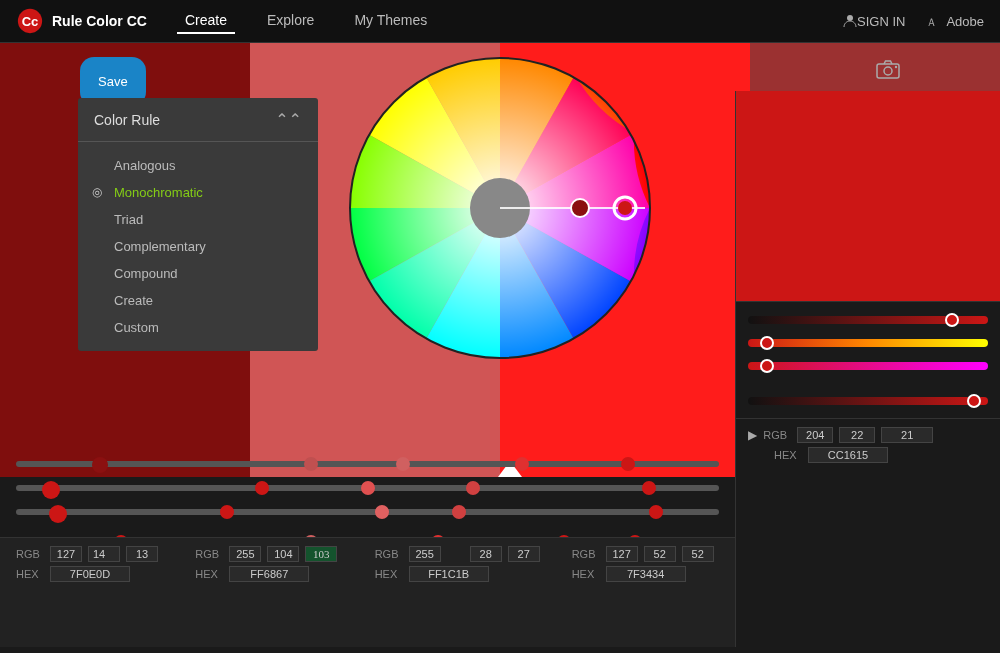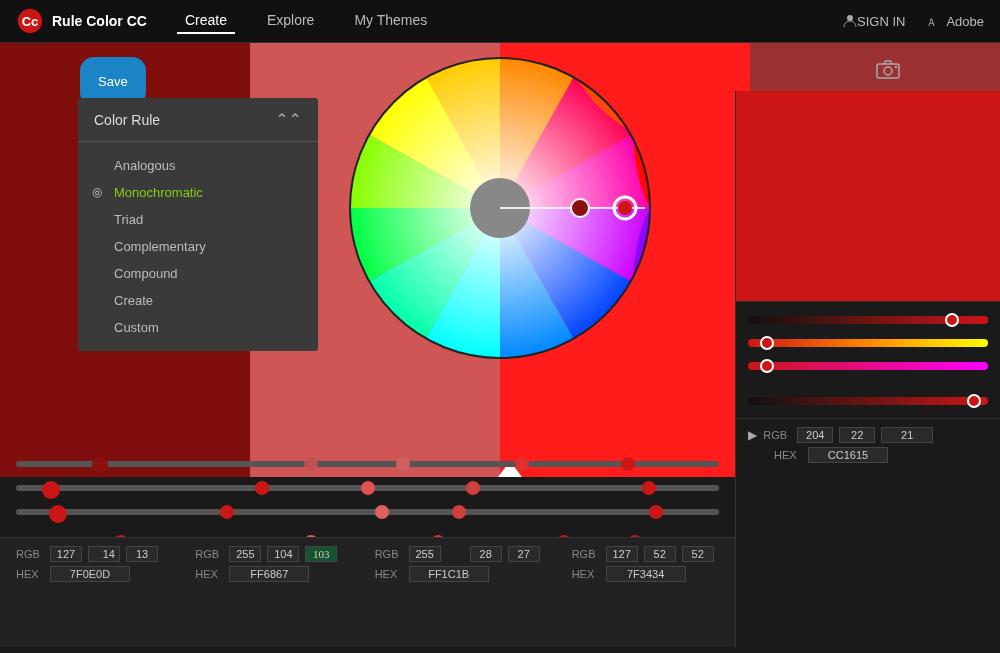--- a/index.html
+++ b/index.html
@@ -481,21 +481,21 @@
         <div class="slider-thumb" style="left:88%; background:#CC1615;"></div>
       </div>
     </div>
   </div>
 
   <div id="bottom-values" style="position:absolute; bottom:0; left:0; right:265px; height:110px; display:flex; background:#222;">
     <div class="color-value-block">
       <div class="value-row">
         <span class="value-label">RGB</span>
         <input class="value-box" value="127" readonly="" style="background: rgb(42, 42, 42); border: 1px solid rgb(68, 68, 68); color: rgb(204, 204, 204); font-size: 11px; width: 32px; text-align: center;">
-        <input class="value-box" value="14" readonly="" style="background: rgb(42, 42, 42); border: 1px solid rgb(68, 68, 68); color: rgb(204, 204, 204); font-size: 11px; width: 32px; text-align: right;">
+        <input class="value-box" value="14" readonly="" style="background: rgb(42, 42, 42); border: 1px solid rgb(68, 68, 68); color: rgb(204, 204, 204); font-size: 11px; width: 32px; text-align: left;">
         <input class="value-box" value="13" readonly="" style="background: rgb(42, 42, 42); border: 1px solid rgb(68, 68, 68); color: rgb(204, 204, 204); font-size: 11px; width: 32px; text-align: center;">
       </div>
       <div class="value-row">
         <span class="value-label">HEX</span>
         <input class="value-box" value="7F0E0D" readonly="" style="background: rgb(42, 42, 42); border: 1px solid rgb(68, 68, 68); color: rgb(204, 204, 204); font-size: 11px; width: 80px; text-align: center;">
       </div>
     </div>
     <div class="color-value-block">
       <div class="value-row">
         <span class="value-label">RGB</span>

